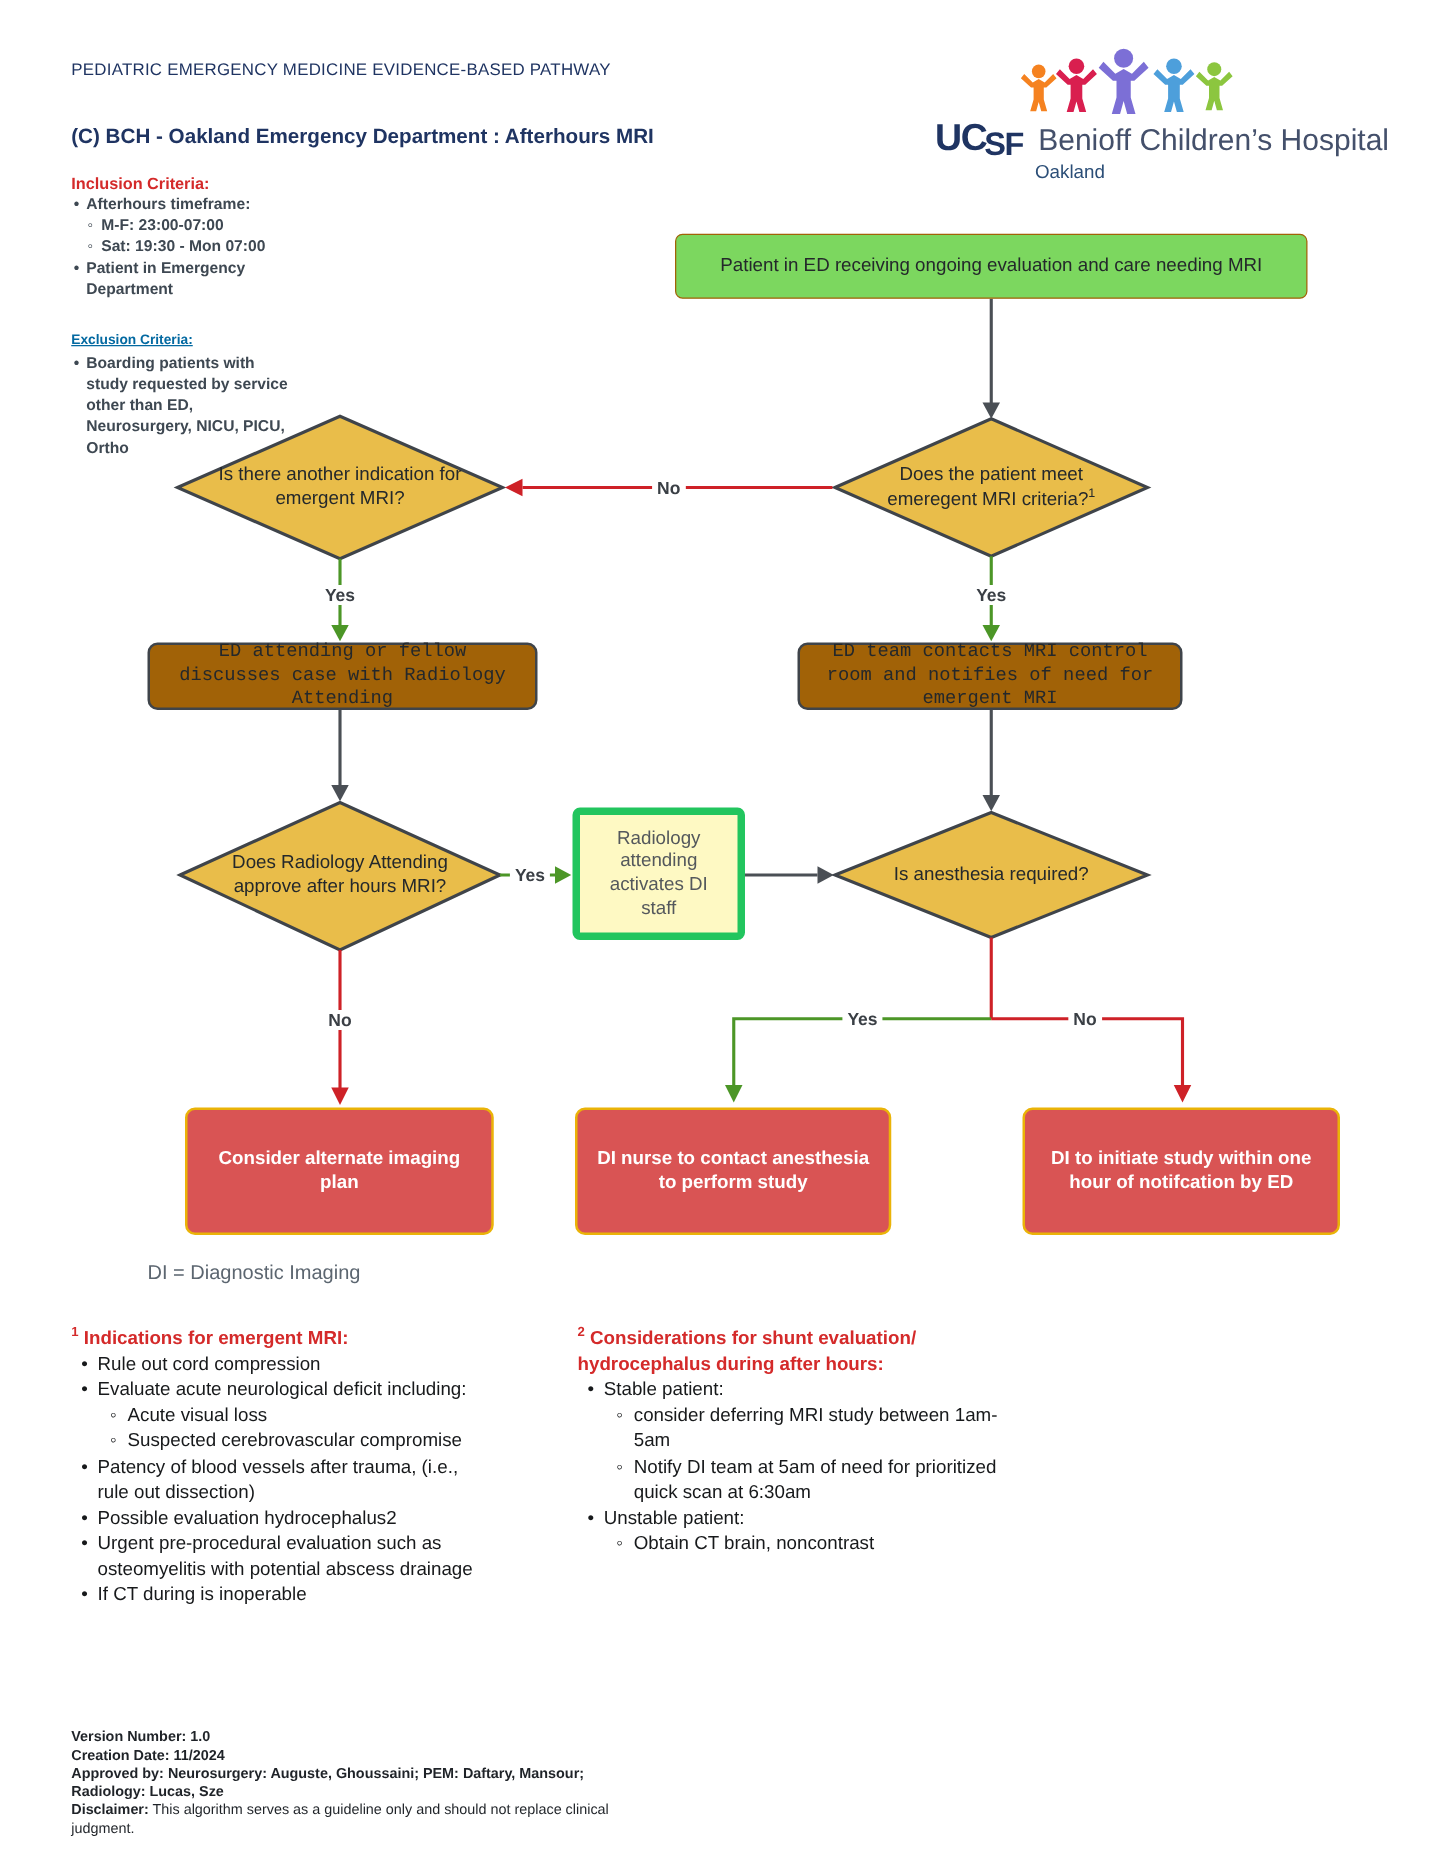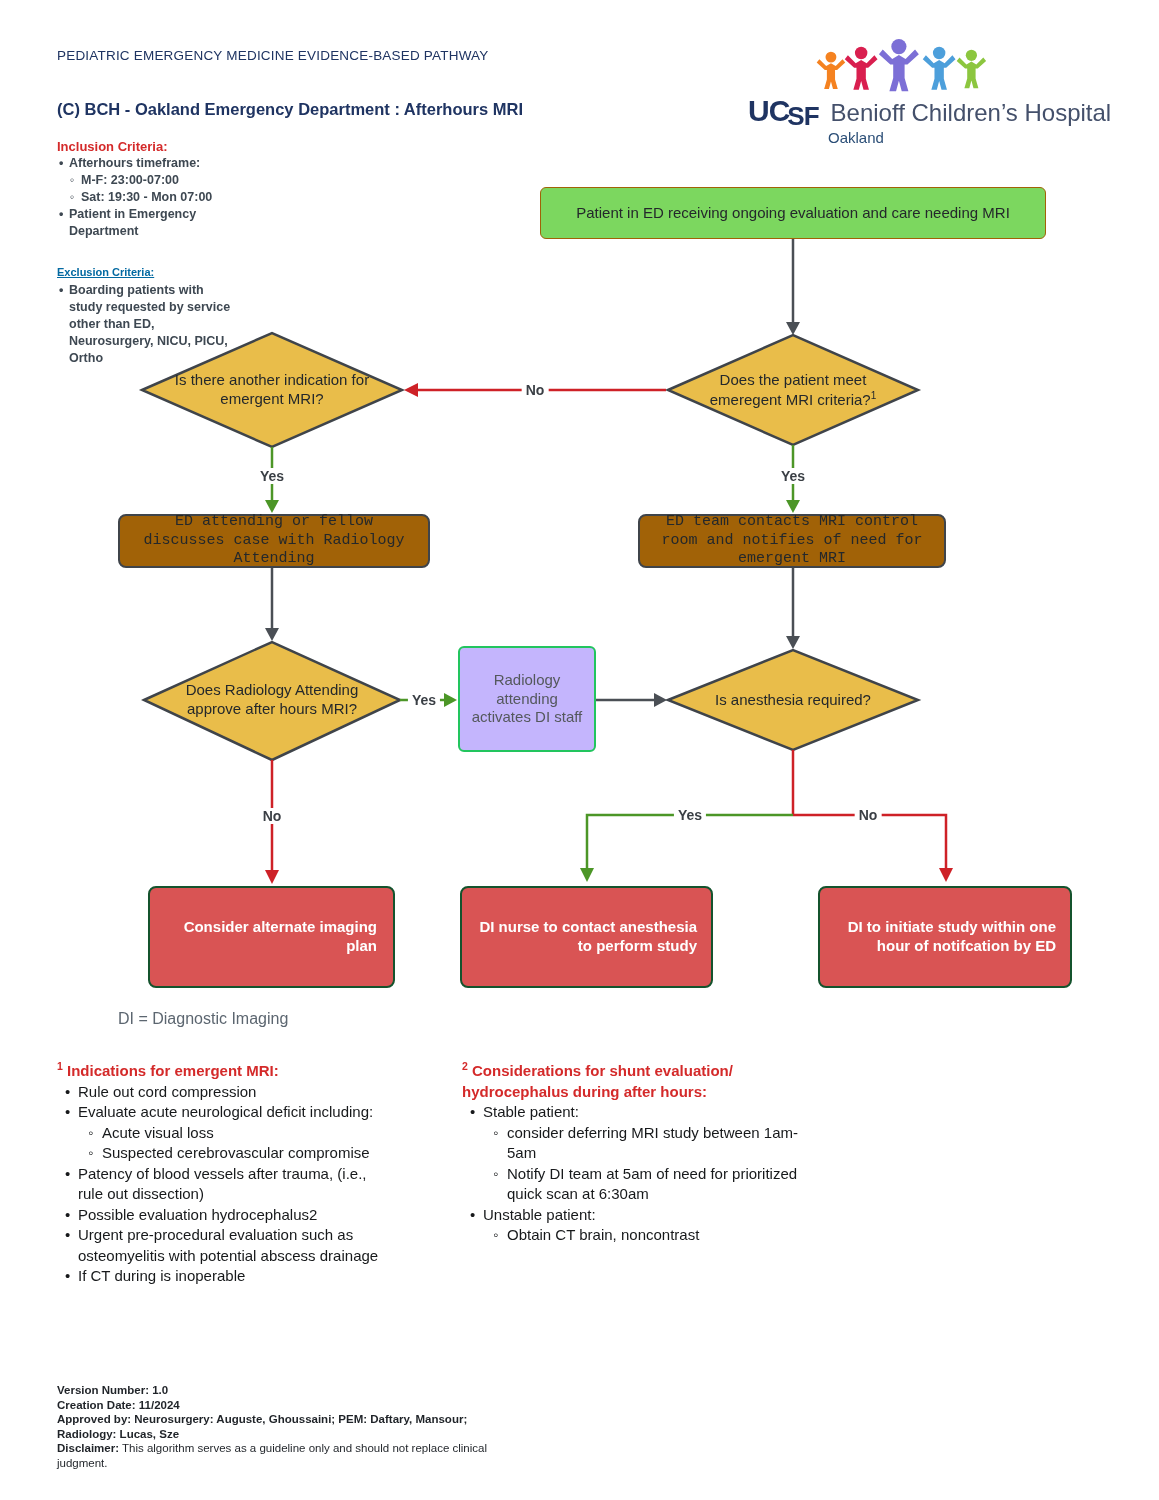--- a/index.html
+++ b/index.html
@@ -40,22 +40,22 @@
   .lgr{stroke:#4C9627;stroke-width:2.5;fill:none;}
   .ag{fill:#4A4F55;}
   .ar{fill:#CE2127;}
   .agr{fill:#4C9627;}
 
   
   .node{position:absolute;display:flex;align-items:center;justify-content:center;
         text-align:center;font-size:15px;color:#24282B;line-height:1.25;box-sizing:border-box;}
   .start{background:#7CD75F;border:1px solid #a16207;border-radius:6px;}
   .rect{background:#a16207;border:2px solid #3F444A;border-radius:8px;font-family:Liberation Mono, monospace;}
-  .dibox{background:#c4b5fd;border:2px solid #22c55e;border-radius:6px;color:#54585C;}
-  .endbox{background:#D95454;border:2px solid #14532d;border-radius:8px;color:#fff;font-weight:bold;text-align:right;}
+  .dibox{background:#fef9c3;border:6px solid #22c55e;border-radius:6px;color:#54585C;}
+  .endbox{background:#D95454;border:2px solid #eab308;border-radius:8px;color:#fff;font-weight:bold;}
   .dtext{position:absolute;transform:translate(-50%,-50%);text-align:center;
          font-size:15px;color:#24282B;line-height:1.25;}
   .dtext sup{font-size:10px;}
   .elabel{position:absolute;transform:translate(-50%,-50%);background:#fff;padding:0 4px;
           font-size:14px;font-weight:bold;color:#3A3F45;}
 
   
   .legend{left:118px;top:1010px;font-size:16px;color:#5C6670;}
   .fn{font-size:15px;color:#17191b;line-height:20.5px;}
   .fn-left{left:57px;top:1056px;width:330px;}

